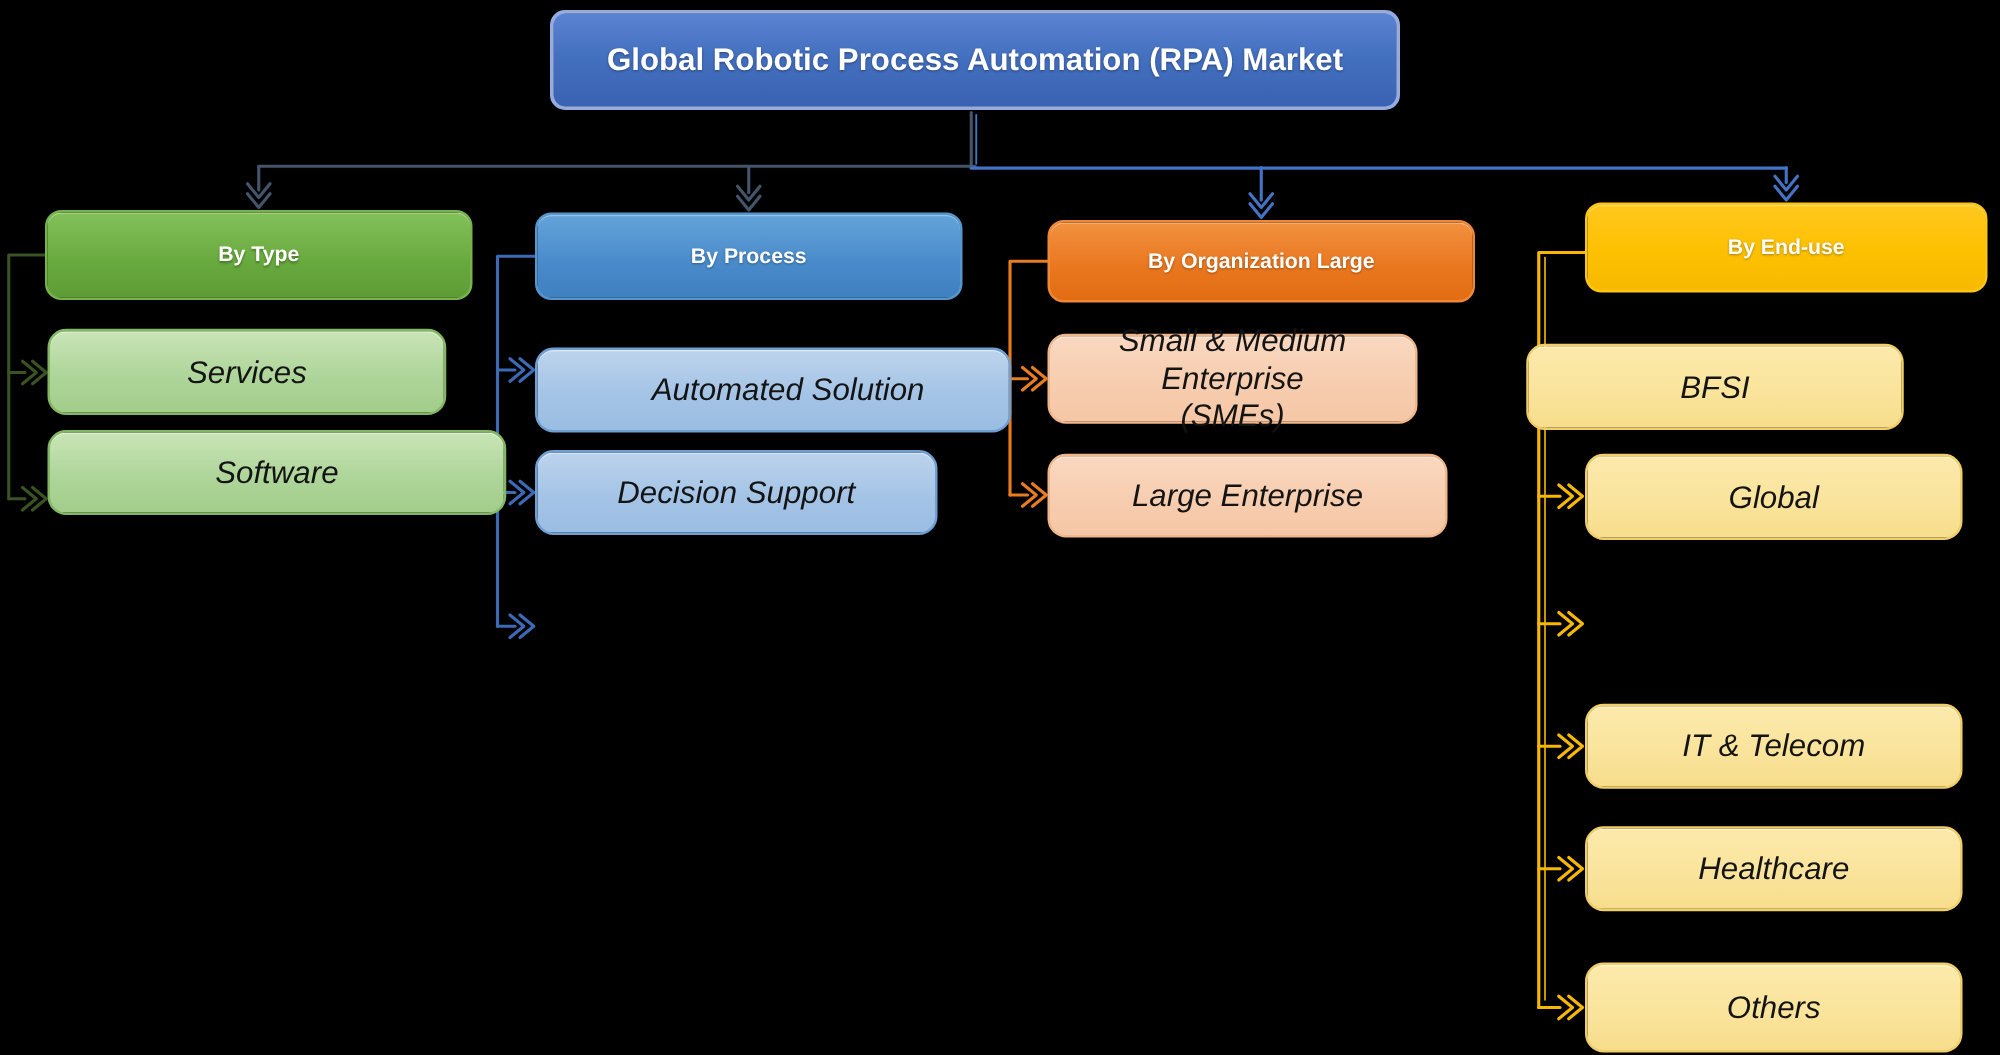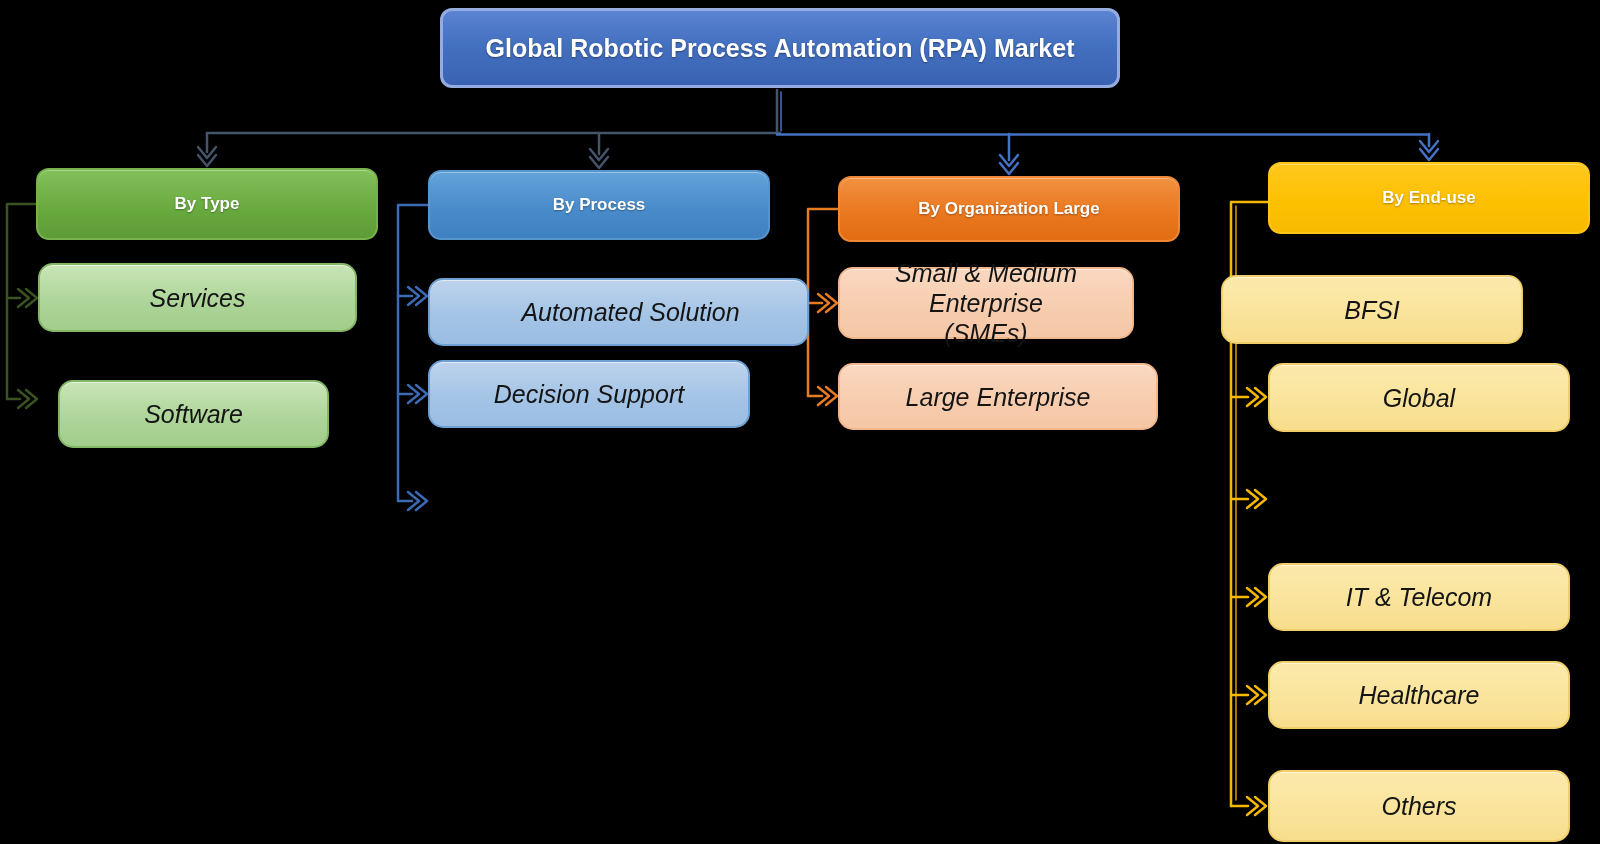--- a/index.html
+++ b/index.html
@@ -109,21 +109,21 @@
       <path d="M1231 806 H1248" stroke="#f6b800" stroke-width="2.5"></path>
       <path d="M1255 797 L1266 806 L1255 815" stroke="#f6b800" stroke-width="2.5"></path>
       <path d="M1247 797 L1258 806 L1247 815" stroke="#f6b800" stroke-width="2.5"></path>
     </g>
   </svg>
 
   <div class="box main" style="left:440px;top:8px;width:680px;height:80px;padding:0 42px;">Global Robotic Process Automation (RPA) Market</div>
 
   <div class="box hdr g-h" style="left:36px;top:168px;width:342px;height:72px;">By Type</div>
   <div class="box child g-c" style="left:38px;top:263px;width:319px;height:69px;">Services</div>
-  <div class="box child g-c" style="left:38px;top:380px;width:271px;height:68px;margin-left:20px;">Software</div>
+  <div class="box child g-c" style="left:38px;top:344px;width:367px;height:68px;">Software</div>
 
   <div class="box hdr b-h" style="left:428px;top:170px;width:342px;height:70px;">By Process</div>
   <div class="box child b-c" style="left:428px;top:278px;width:381px;height:68px;padding-left:24px;">Automated Solution</div>
   <div class="box child b-c" style="left:428px;top:360px;width:322px;height:68px;">Decision Support</div>
 
   <div class="box hdr o-h" style="left:838px;top:176px;width:342px;height:66px;">By Organization Large</div>
   <div class="box child o-c" style="left:838px;top:267px;width:296px;height:72px;padding:12px 45px;">Small &amp; Medium Enterprise (SMEs)</div>
   <div class="box child o-c" style="left:838px;top:363px;width:320px;height:67px;">Large Enterprise</div>
 
   <div class="box hdr y-h" style="left:1268px;top:162px;width:322px;height:72px;">By End-use</div>

